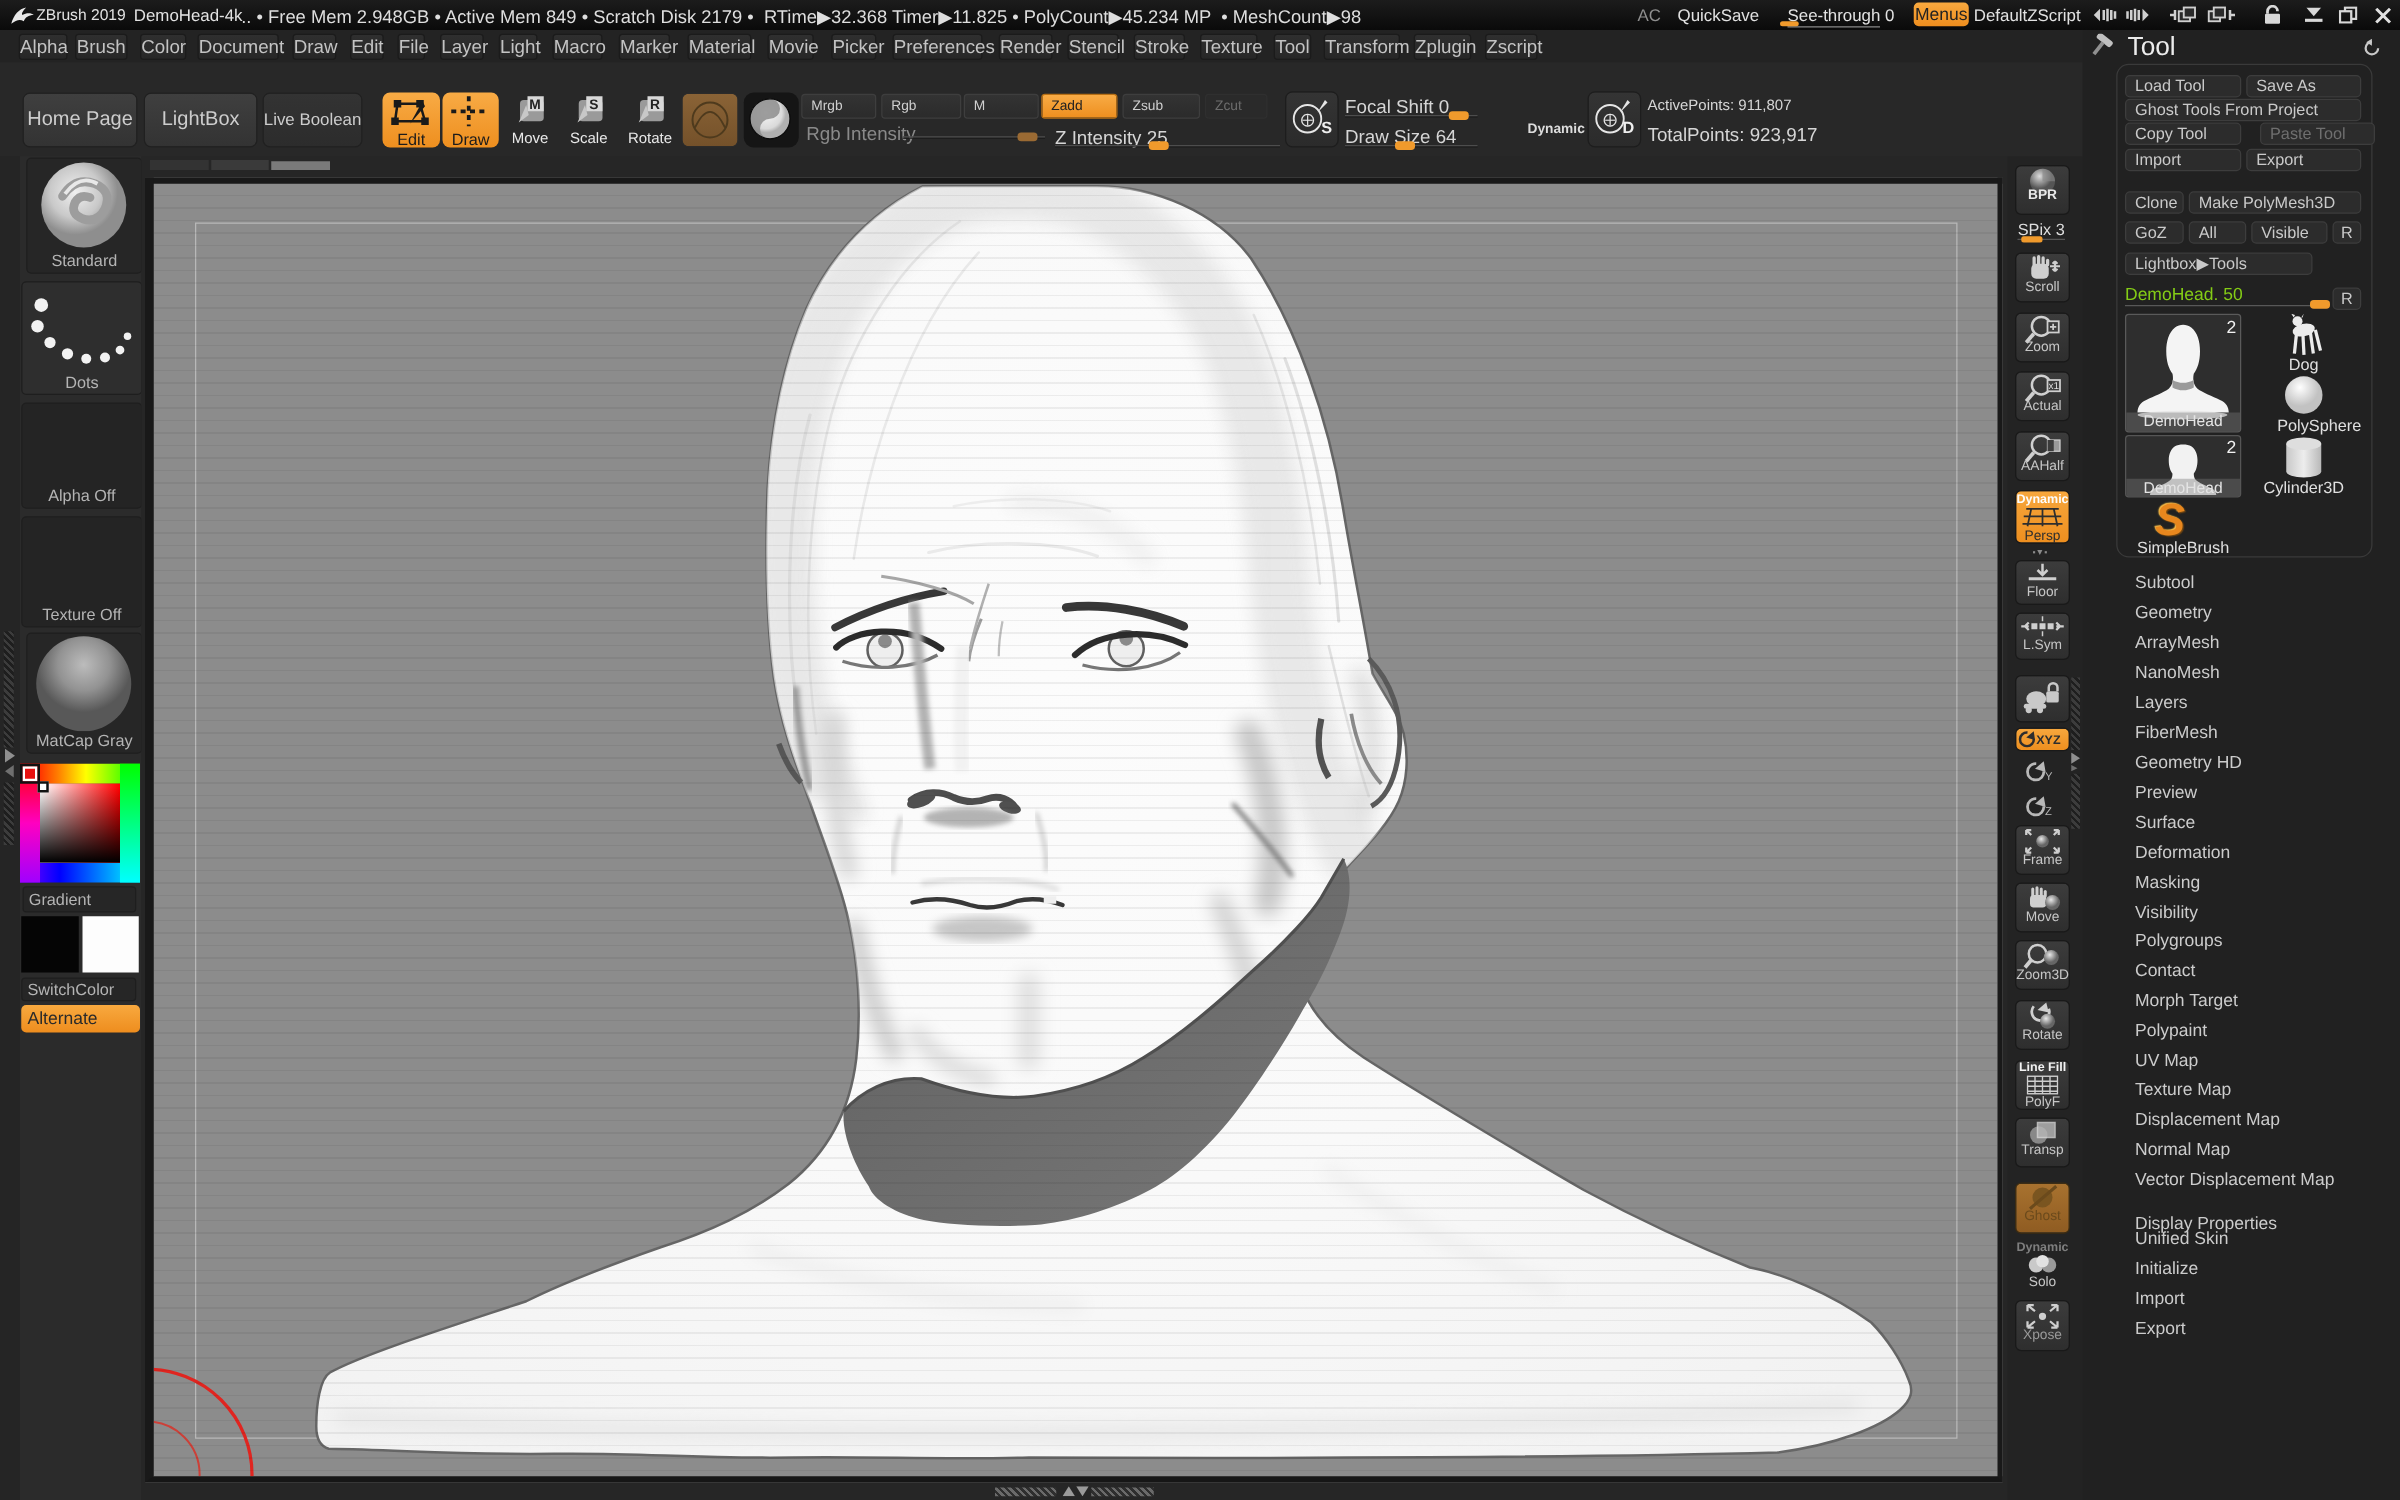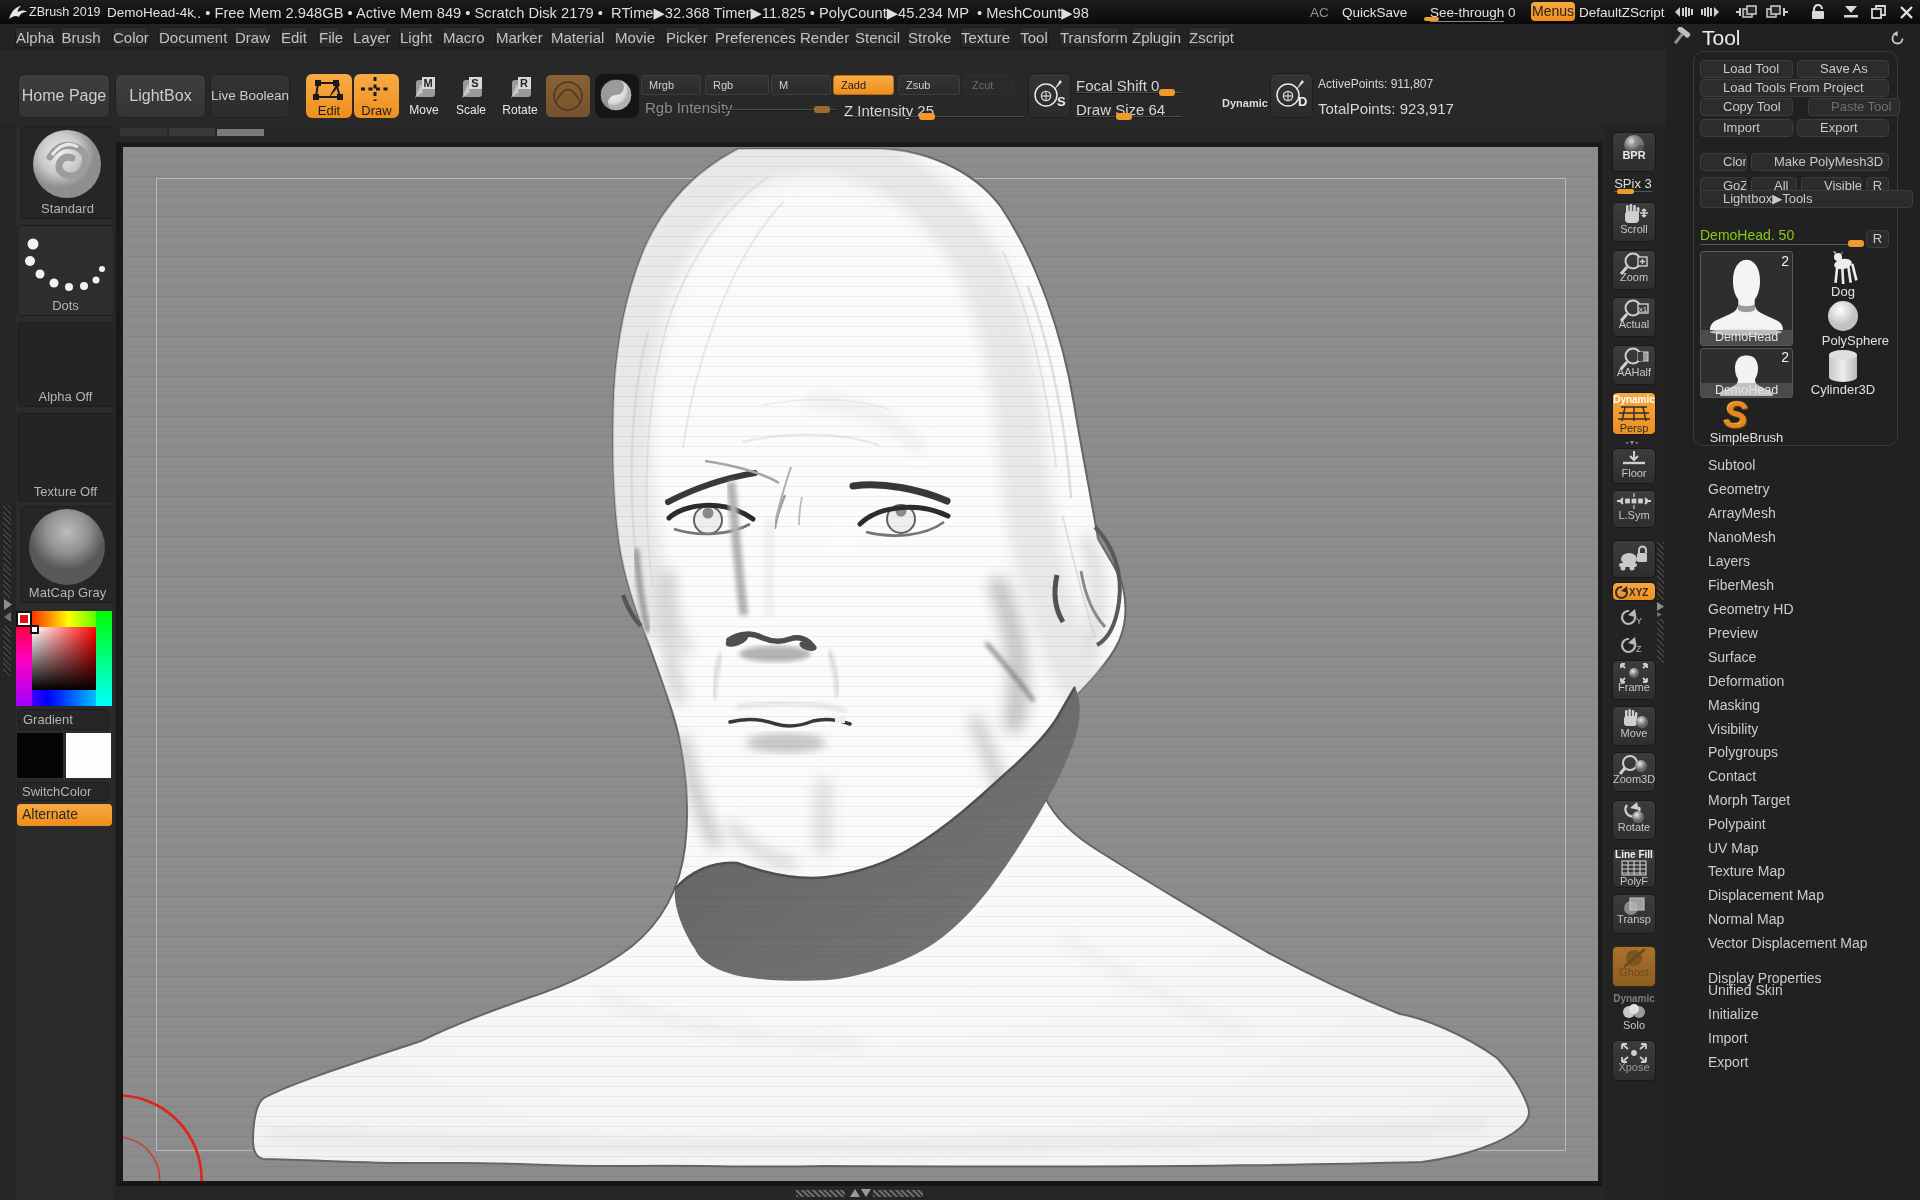--- a/index.html
+++ b/index.html
@@ -49,21 +49,21 @@
   
   #rightshelf { left:1606px; top:125px; width:60px; height:1075px; background:#232323; }
   .shelfbtn { position:absolute; left:6px; width:44px; border-radius:5px;
     background:linear-gradient(#3c3c3c,#2e2e2e); border:1px solid #191919;
     color:#c6c6c6; font-size:11px; text-align:center; }
   .shelfbtn.on { background:linear-gradient(#f7a73d,#ee8f1f); color:#333; }
   
   #rightpanel { left:1666px; top:24px; width:254px; height:1176px; background:#212121; }
   .pbtn { position:absolute; height:18px; line-height:16px; background:#2c2c2c;
     border:1px solid #3d3d3d; border-radius:4px; color:#c9c9c9; font-size:13px;
-    padding-left:22px; white-space:nowrap; overflow:hidden; }
+    padding-left:7px; white-space:nowrap; overflow:hidden; }
   .pbtn.dim { color:#6f6f6f; }
   .listitem { position:absolute; left:42px; color:#cccccc; font-size:14px; }
 </style>
 </head>
 <body>
 <div class="abs" id="titlebar">
   <svg class="abs" style="left:7px;top:3px" width="22" height="18" viewBox="0 0 22 18">
     <path d="M2 16 C4 9 8 4 14 3 C11 6 10 8 11 9 C14 7 18 7 20 9 C16 9 13 11 12 14 C9 12 6 13 2 16 Z" fill="#e8e8e8"></path>
   </svg>
   <span class="t" style="left:29px;top:5px;font-size:12.5px">ZBrush 2019</span>
@@ -731,32 +731,32 @@
       </g>
   </svg>
   <div class="abs" style="left:36px;top:2px;font-size:21px;color:#ececec">Tool</div>
   <svg class="abs" style="left:224px;top:7px" width="15" height="15" viewBox="0 0 15 15">
     <path d="M12.5 7.5 A5 5 0 1 1 7.5 2.5" fill="none" stroke="#c9c9c9" stroke-width="1.8"></path>
       <path d="M7.5 0 L7.5 5.5 L3 2.8 Z" fill="#c9c9c9"></path>
   </svg>
   <div class="abs" style="left:27px;top:27px;width:205px;height:395px;border:1px solid #3a3a3a;border-radius:10px"></div>
   <div class="pbtn" style="left:34px;top:36px;width:93px">Load Tool</div>
   <div class="pbtn" style="left:131px;top:36px;width:92px">Save As</div>
-  <div class="pbtn" style="left:34px;top:55px;width:189px">Load Tools From Project</div>
+  <div class="pbtn" style="left:34px;top:55px;width:189px">Ghost Tools From Project</div>
   <div class="pbtn" style="left:34px;top:74px;width:93px">Copy Tool</div>
   <div class="pbtn dim" style="left:142px;top:74px;width:92px">Paste Tool</div>
   <div class="pbtn" style="left:34px;top:95px;width:93px">Import</div>
   <div class="pbtn" style="left:131px;top:95px;width:92px">Export</div>
   <div class="pbtn" style="left:34px;top:129px;width:47px">Clone</div>
   <div class="pbtn" style="left:85px;top:129px;width:138px">Make PolyMesh3D</div>
   <div class="pbtn" style="left:34px;top:153px;width:47px">GoZ</div>
   <div class="pbtn" style="left:85px;top:153px;width:46px">All</div>
   <div class="pbtn" style="left:135px;top:153px;width:61px">Visible</div>
   <div class="pbtn" style="left:200px;top:153px;width:23px;text-align:center;padding-left:0">R</div>
-  <div class="pbtn" style="left:34px;top:166px;width:213px">Lightbox▶Tools</div>
+  <div class="pbtn" style="left:34px;top:178px;width:150px">Lightbox▶Tools</div>
   <div class="abs" style="left:34px;top:203px;color:#84cc16;font-size:14px">DemoHead. 50</div>
   <div class="abs" style="left:34px;top:220px;width:160px;height:1px;background:#585858"></div>
   <div class="abs" style="left:182px;top:216px;width:16px;height:7px;border-radius:3px;background:#f09a2c"></div>
   <div class="pbtn" style="left:200px;top:206px;width:23px;text-align:center;padding-left:0">R</div>
 
   <div class="abs" style="left:34px;top:227px;width:93px;height:95px;background:#2e2e2e;border:1px solid #5a5a5a;border-radius:3px;overflow:hidden">
     <svg width="91" height="93" viewBox="0 0 91 93">
       <path d="M 39,10 C 34,14 32,21 32,29 C 32,37 34,43 37,47 C 38,52 37,56 34,59 C 30,62 22,65 16,68 C 11,70 9,74 9,78 L 82,78 C 82,74 80,70 75,68 C 69,65 61,62 57,59 C 54,56 53,52 54,47 C 57,43 59,37 59,29 C 59,21 57,14 52,10 C 48,7 43,7 39,10 Z" fill="#f4f4f4"></path>
       <path d="M 37,52 C 42,55 49,55 54,52 L 54,58 C 49,61 42,61 37,58 Z" fill="#9a9a9a"></path>
       <ellipse cx="45" cy="80" rx="36" ry="3.5" fill="#e8e8e8"></ellipse>

